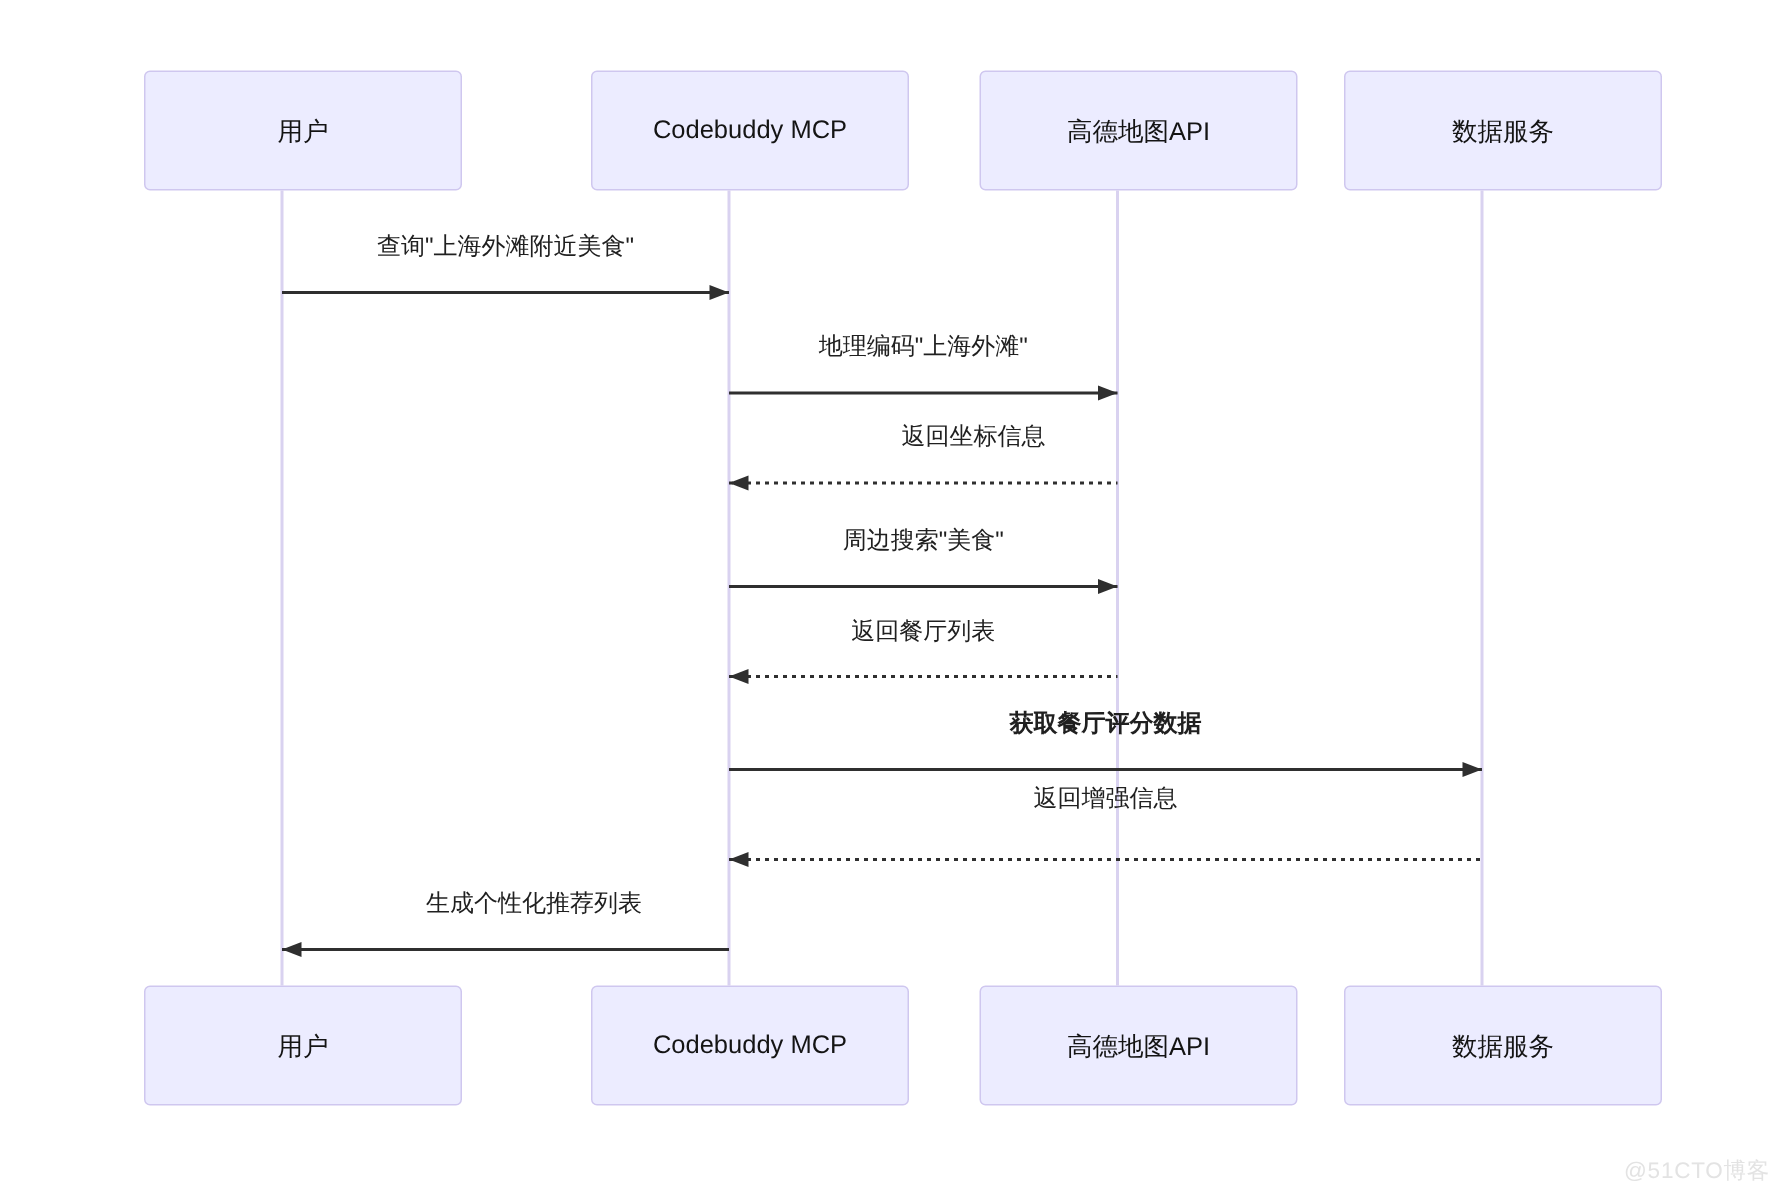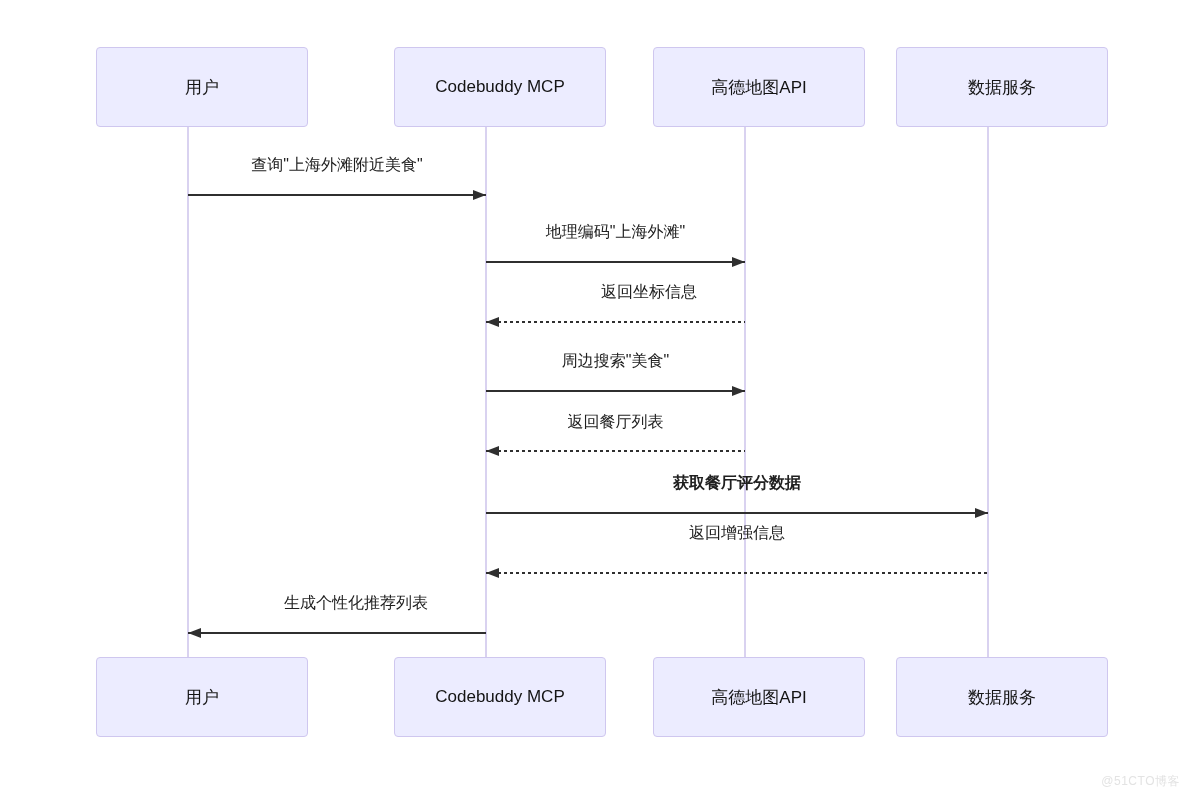--- a/index.html
+++ b/index.html
@@ -61,21 +61,21 @@
     font-size: 16px;
     line-height: 20px;
     color: #202020;
     white-space: nowrap;
     z-index: 2;
   }
   .watermark {
     position: absolute;
     right: 4px;
     bottom: 3px;
-    font-size: 12px;
+    font-size: 15px;
     color: #e3e3e3;
     letter-spacing: 0.5px;
     z-index: 4;
     text-align: right;
   }
 </style>
 </head>
 <body>
 
 <div id="canvas">

